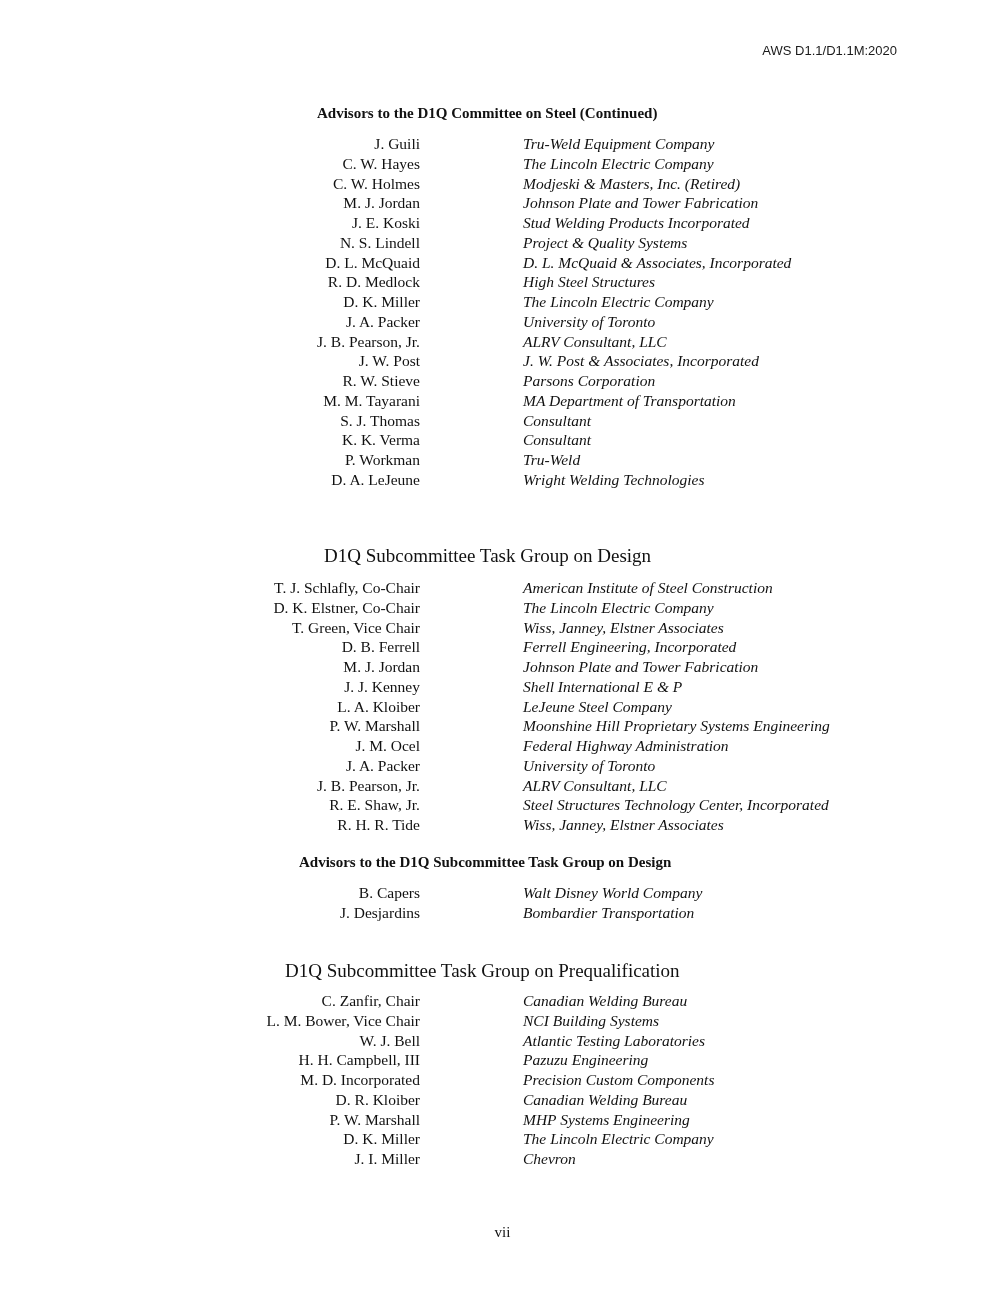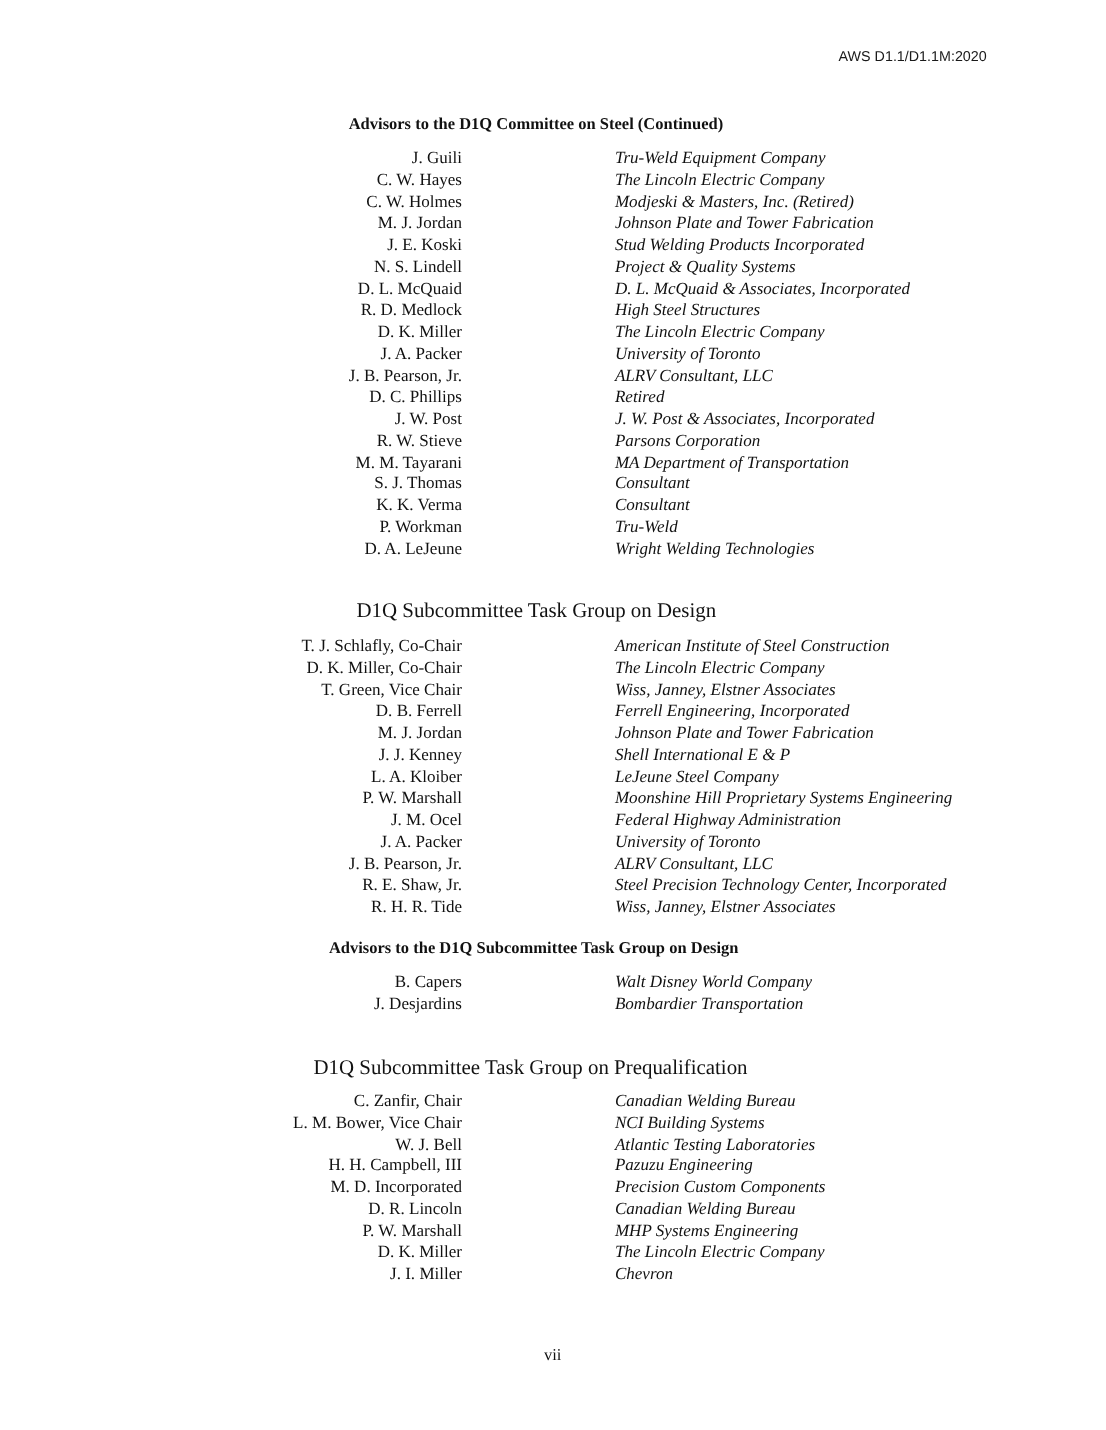--- a/index.html
+++ b/index.html
@@ -50,21 +50,20 @@
     }
     .row .name {
       position: absolute;
       right: 522px; 
       text-align: right;
     }
     .row .org {
       position: absolute;
       left: 523px;
       font-style: italic;
-      margin-left: 36px;
     }
     .page-number {
       position: absolute;
       top: 1224px;
       left: 0;
       width: 1005px;
       text-align: center;
       font-size: 15px;
     }
   </style>
@@ -113,24 +112,20 @@
     </div>
     <div class="row">
       <span class="name">J. A. Packer</span>
       <span class="org">University of Toronto</span>
     </div>
     <div class="row">
       <span class="name">J. B. Pearson, Jr.</span>
       <span class="org">ALRV Consultant, LLC</span>
     </div>
     <div class="row">
-      <span class="name">D. C. Phillips</span>
-      <span class="org">Retired</span>
-    </div>
-    <div class="row">
       <span class="name">J. W. Post</span>
       <span class="org">J. W. Post &amp; Associates, Incorporated</span>
     </div>
     <div class="row">
       <span class="name">R. W. Stieve</span>
       <span class="org">Parsons Corporation</span>
     </div>
     <div class="row">
       <span class="name">M. M. Tayarani</span>
       <span class="org">MA Department of Transportation</span>
@@ -153,21 +148,21 @@
     </div>
   </div>
 
 <div class="main-heading" style="top:545px; left:324px;">D1Q Subcommittee Task Group on Design</div>
 <div class="roster" style="top:578px;">
     <div class="row">
       <span class="name">T. J. Schlafly, Co-Chair</span>
       <span class="org">American Institute of Steel Construction</span>
     </div>
     <div class="row">
-      <span class="name">D. K. Miller, Co-Chair</span>
+      <span class="name">D. K. Elstner, Co-Chair</span>
       <span class="org">The Lincoln Electric Company</span>
     </div>
     <div class="row">
       <span class="name">T. Green, Vice Chair</span>
       <span class="org">Wiss, Janney, Elstner Associates</span>
     </div>
     <div class="row">
       <span class="name">D. B. Ferrell</span>
       <span class="org">Ferrell Engineering, Incorporated</span>
     </div>
@@ -194,21 +189,21 @@
     <div class="row">
       <span class="name">J. A. Packer</span>
       <span class="org">University of Toronto</span>
     </div>
     <div class="row">
       <span class="name">J. B. Pearson, Jr.</span>
       <span class="org">ALRV Consultant, LLC</span>
     </div>
     <div class="row">
       <span class="name">R. E. Shaw, Jr.</span>
-      <span class="org">Steel Precision Technology Center, Incorporated</span>
+      <span class="org">Steel Structures Technology Center, Incorporated</span>
     </div>
     <div class="row">
       <span class="name">R. H. R. Tide</span>
       <span class="org">Wiss, Janney, Elstner Associates</span>
     </div>
   </div>
 
 <div class="sub-heading" style="top:854px; left:299px;">Advisors to the D1Q Subcommittee Task Group on Design</div>
 <div class="roster" style="top:883px;">
     <div class="row">
@@ -237,21 +232,21 @@
     </div>
     <div class="row">
       <span class="name">H. H. Campbell, III</span>
       <span class="org">Pazuzu Engineering</span>
     </div>
     <div class="row">
       <span class="name">M. D. Incorporated</span>
       <span class="org">Precision Custom Components</span>
     </div>
     <div class="row">
-      <span class="name">D. R. Lincoln</span>
+      <span class="name">D. R. Kloiber</span>
       <span class="org">Canadian Welding Bureau</span>
     </div>
     <div class="row">
       <span class="name">P. W. Marshall</span>
       <span class="org">MHP Systems Engineering</span>
     </div>
     <div class="row">
       <span class="name">D. K. Miller</span>
       <span class="org">The Lincoln Electric Company</span>
     </div>

